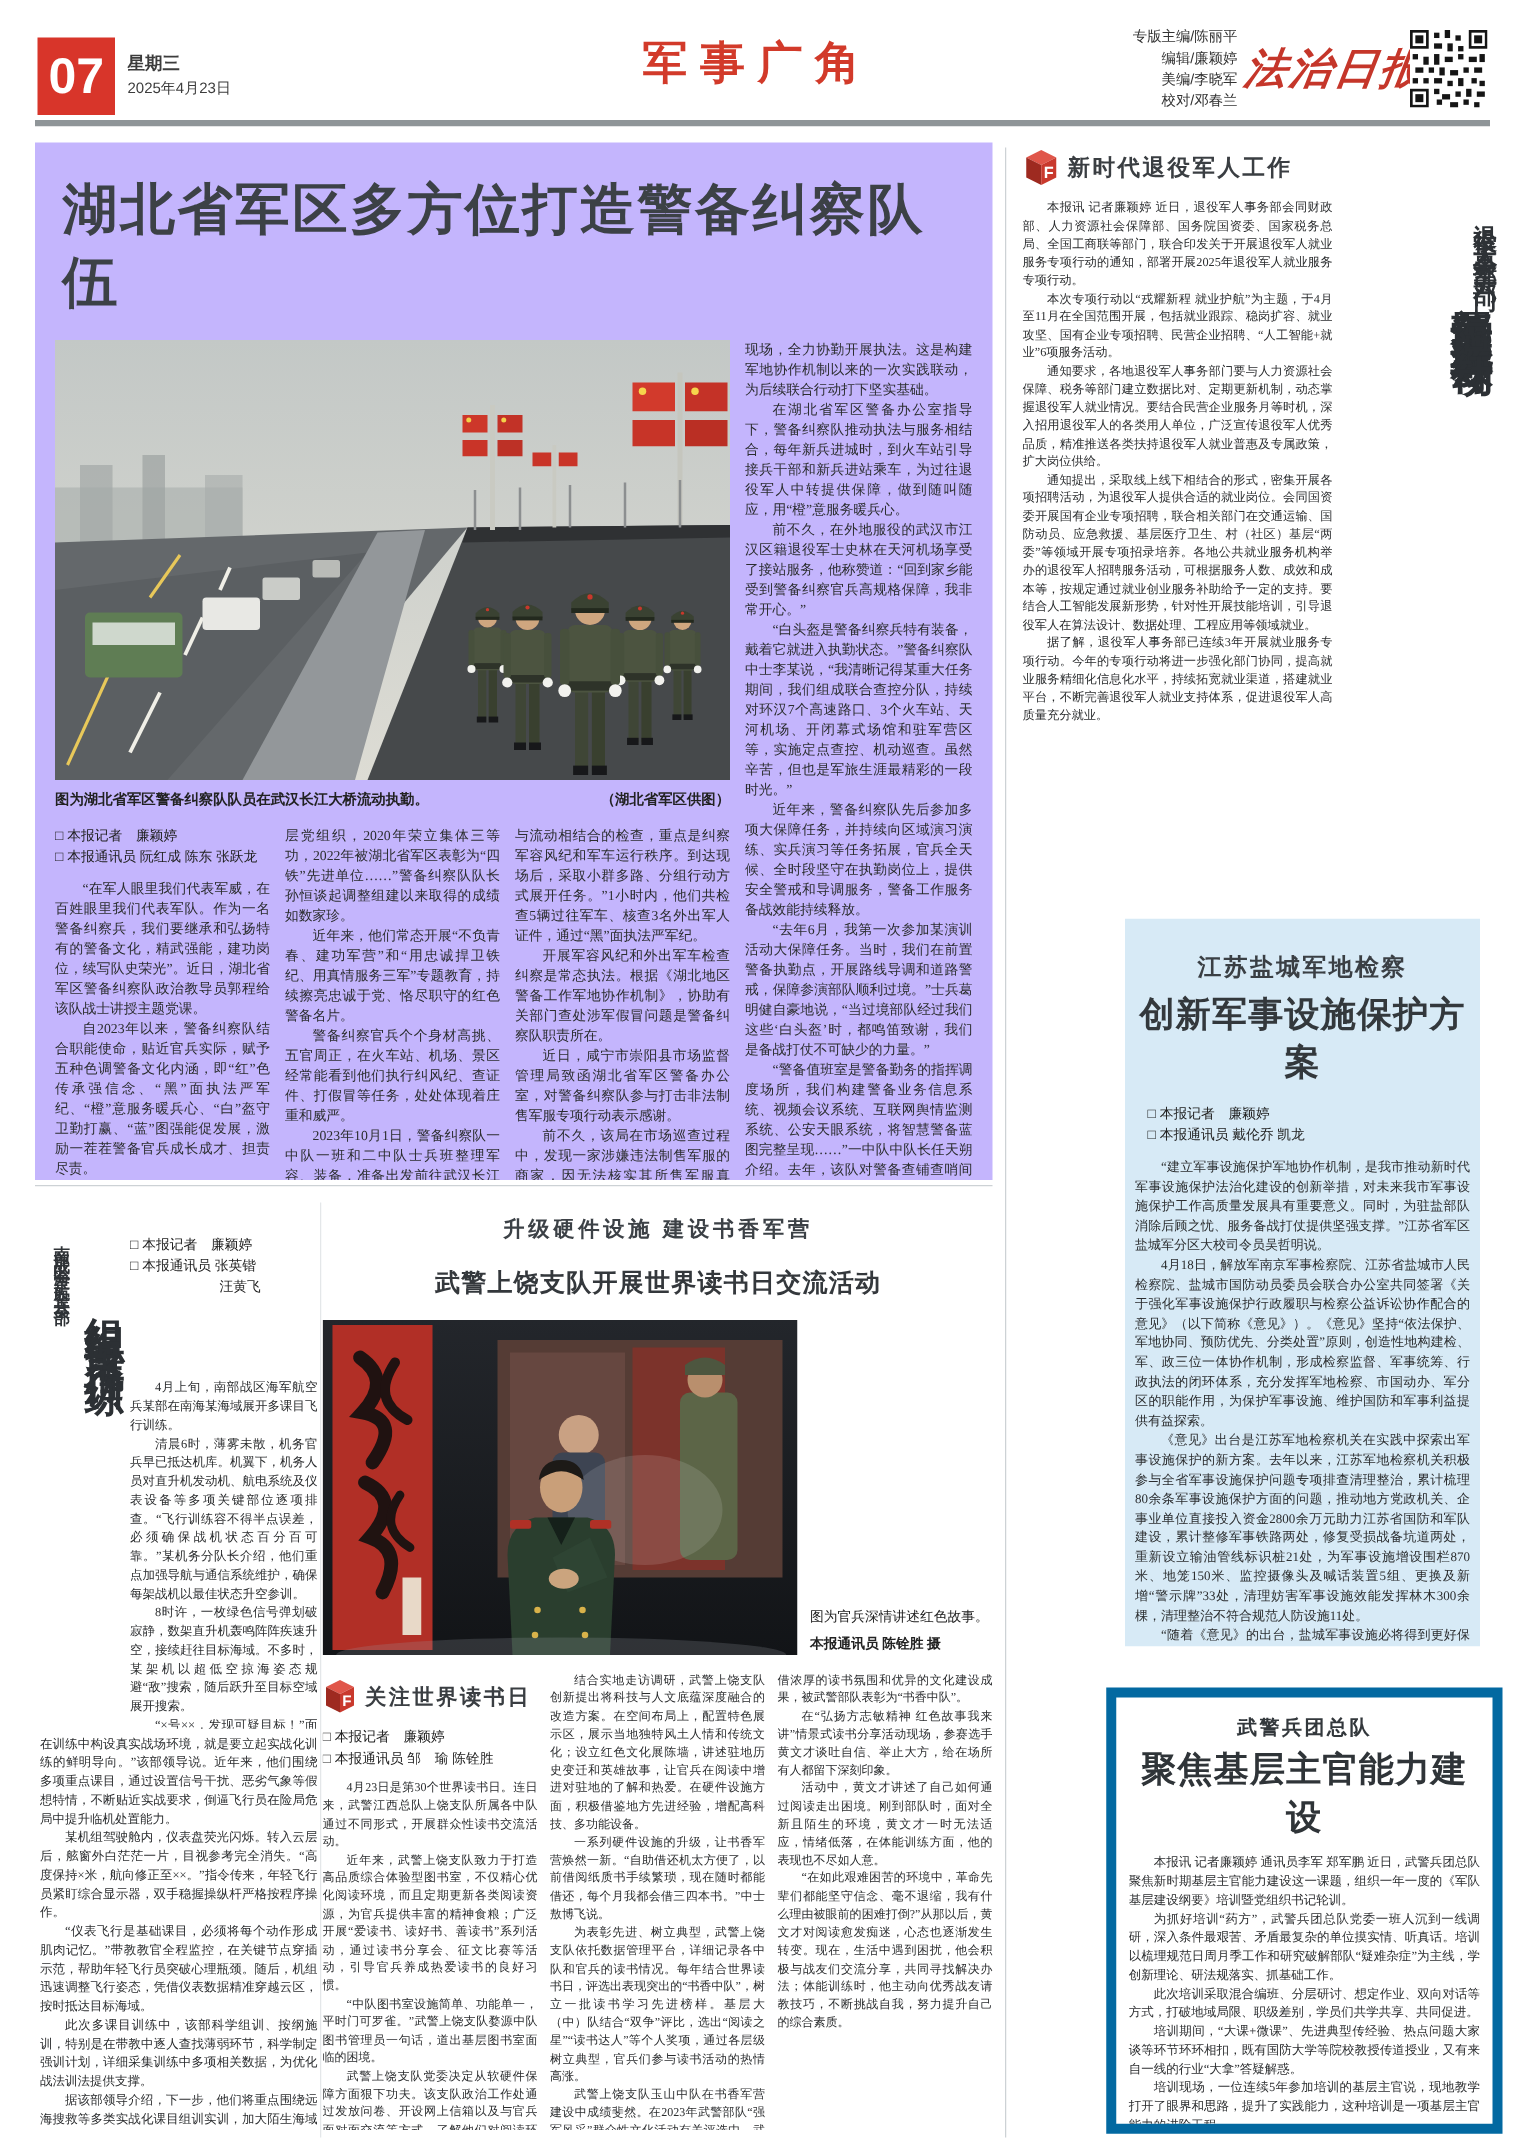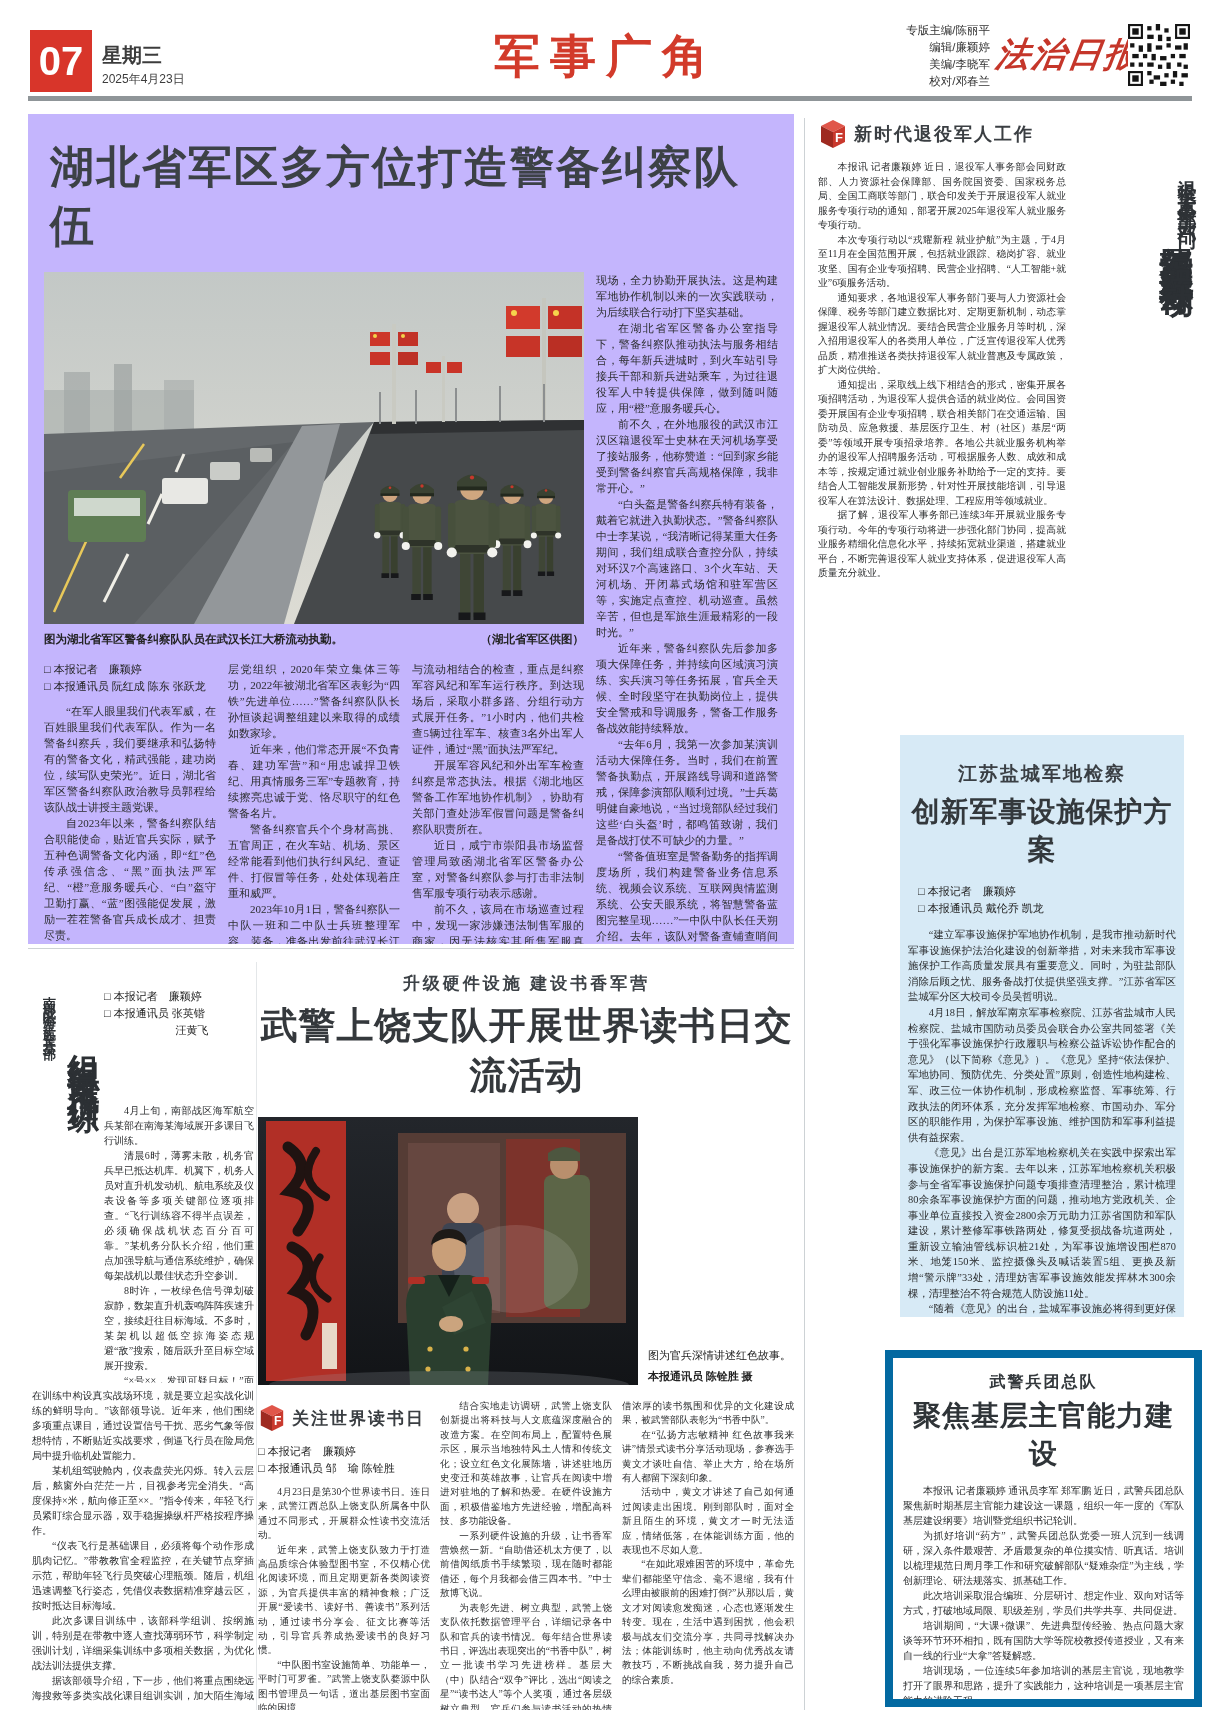--- a/index.html
+++ b/index.html
@@ -2,24 +2,24 @@
 <html><head>
 <meta charset="utf-8">
 <style>
   html,body{margin:0;padding:0;background:#ffffff;}
   .page{position:relative;width:1212px;height:1720px;background:#fff;overflow:hidden;
         font-family:"Liberation Sans","DejaVu Sans",sans-serif;color:#2d2f31;}
   
   .pagenum{position:absolute;left:30px;top:30px;width:62px;height:62px;background:#d8352a;
            color:#fff;font-size:40px;font-weight:700;display:flex;align-items:center;justify-content:center;}
   .dateblock{position:absolute;left:102px;top:40px;line-height:1.5;color:#3c3c3c;}
-  .dateblock .wd{font-size:20px;font-weight:700;}
+  .dateblock .wd{font-size:14px;font-weight:700;}
   .dateblock .dt{font-size:12px;}
   .section-title{position:absolute;left:0;width:1212px;top:26px;text-align:center;
-                 font-size:46px;font-weight:800;color:#d23a2a;letter-spacing:10px;}
+                 font-size:36px;font-weight:800;color:#d23a2a;letter-spacing:10px;}
   .credits{position:absolute;left:830px;top:22px;width:160px;text-align:right;
            font-size:11.5px;line-height:17px;color:#333;}
   .masthead{position:absolute;left:996px;top:32px;font-family:"DejaVu Serif","Liberation Serif",serif;
             font-style:italic;font-weight:900;font-size:34px;color:#c5362a;transform:skewX(-8deg);letter-spacing:2px;}
   .qr{position:absolute;left:1128px;top:24px;}
   .header-rule{position:absolute;left:28px;top:96px;width:1164px;height:5px;background:#8f9598;}
 
   
   .byline{font-size:11px;font-weight:400;color:#222;line-height:17px;}
   .paras p{margin:0;text-indent:2em;text-align:justify;
@@ -64,21 +64,21 @@
   
   .bingtuan{position:absolute;left:885px;top:1350px;width:317px;height:357px;background:#fff;
             box-sizing:border-box;border:8px solid #0369a1;padding:14px 10px 8px 10px;overflow:hidden;}
   .bt-kicker{text-align:center;font-size:16px;font-weight:700;color:#33383c;letter-spacing:2px;}
   .bt-headline{text-align:center;font-size:28px;font-weight:800;color:#2f3438;letter-spacing:1px;margin:4px 0 10px 0;}
   .bingtuan .paras p{font-size:10px;line-height:15px;}
 
   
   .reading{position:absolute;left:258px;top:958px;width:537px;height:752px;overflow:hidden;}
   .rd-kicker{text-align:center;font-size:17px;font-weight:700;color:#3c4146;letter-spacing:3px;margin-top:14px;}
-  .rd-headline{text-align:center;font-size:37px;font-weight:800;color:#34383c;letter-spacing:1px;margin-top:6px;}
+  .rd-headline{text-align:center;font-size:20px;font-weight:800;color:#34383c;letter-spacing:1px;margin-top:18px;}
   .rd-photo-row{display:flex;gap:10px;margin-top:16px;}
   .rd-caption{width:147px;flex:0 0 147px;display:flex;flex-direction:column;justify-content:flex-end;
               font-family:"Liberation Serif","DejaVu Serif",serif;font-size:11px;line-height:17px;color:#222;}
   .rd-caption .cred{font-weight:700;margin-top:4px;}
   .rd-cols{display:flex;gap:10px;margin-top:14px;height:366px;overflow:hidden;}
   .rd-col{width:172px;flex:0 0 172px;overflow:hidden;}
   .reading .paras p{font-size:9.6px;line-height:14.4px;}
   .rd-rubric{margin:4px 0 10px 0;}
   .rd-rubric .rlabel{font-size:17px;}
   .rd-byline{margin-bottom:8px;}

